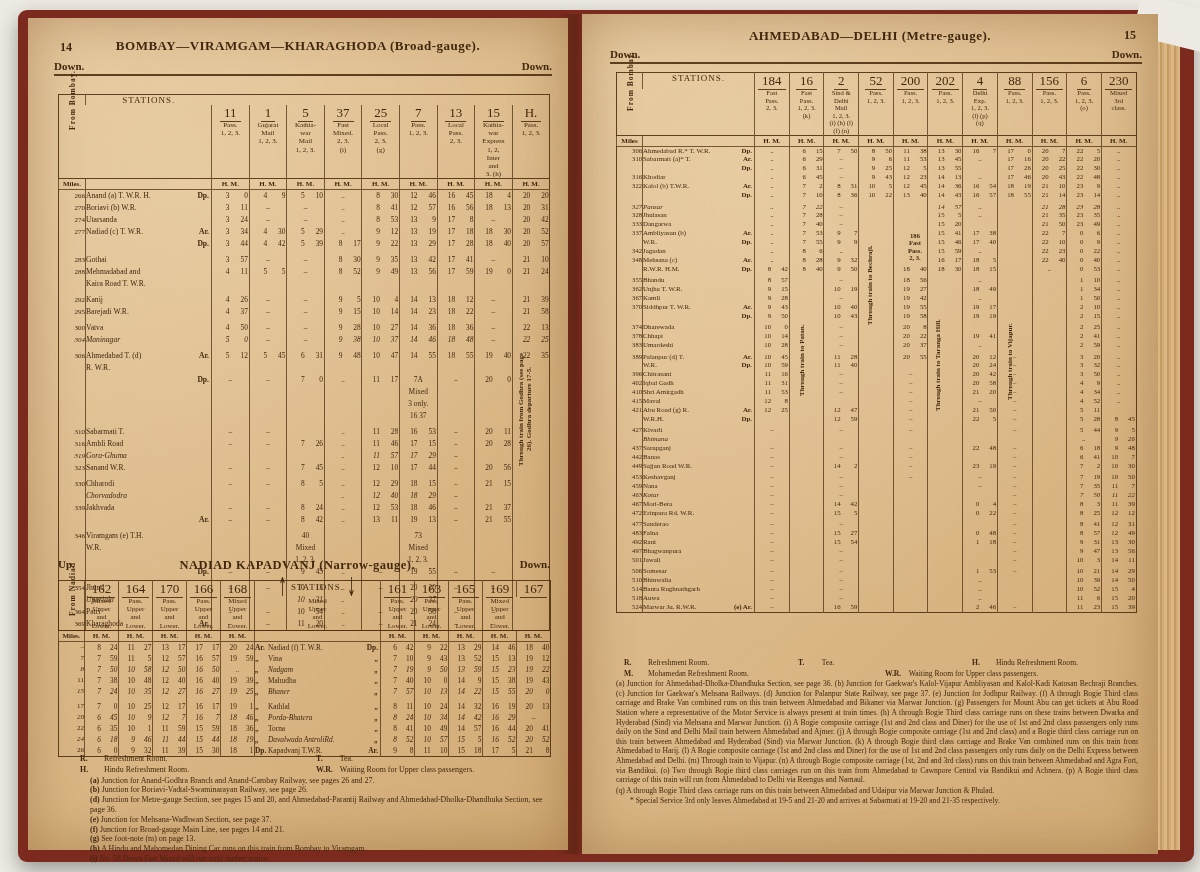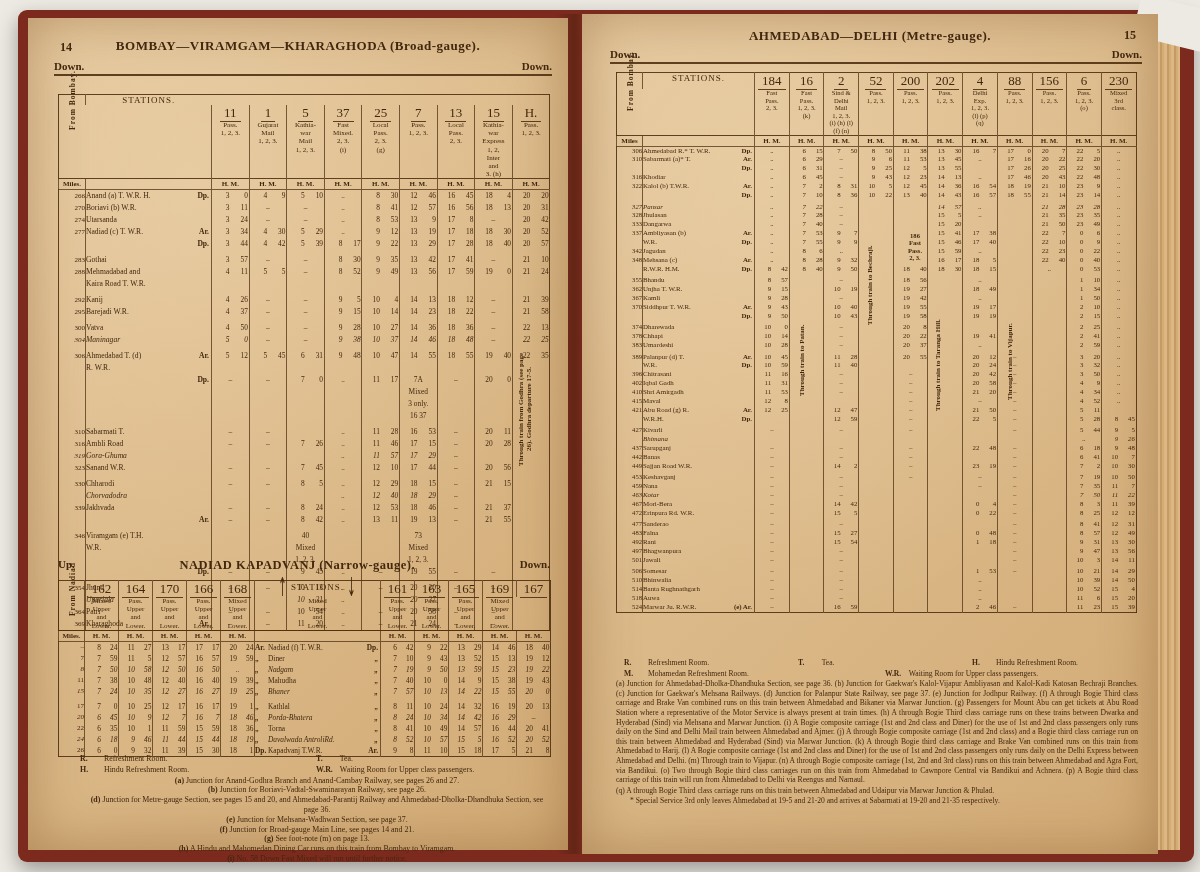--- a/index.html
+++ b/index.html
@@ -87,21 +87,21 @@
   .n-vijapur{left:424px;top:298px;height:100px;}
   .vlabel{position:absolute;left:312px;top:218px;width:42px;font-size:6.6px;line-height:7.4px;font-weight:700;text-align:center;white-space:pre-line;}
 
   
   .notes{position:absolute;font-size:7.9px;line-height:9.8px;}
   .lp-notes{left:44px;right:24px;top:736px;}
   .rp-notes{left:34px;right:20px;top:644px;font-size:7.6px;line-height:9.6px;}
   .defrow{display:flex;margin-bottom:1px;}
   .defrow .d{flex:1;margin-left:8px;}
   .defrow b{display:inline-block;min-width:22px;font-weight:700;}
-  .noteline{text-indent:0;padding-left:18px;text-align:center;}
+  .noteline{text-indent:0;padding-left:18px;text-align:left;}
   .noteline b{font-weight:700;}
   .para{text-align:justify;margin:0 0 1px 0;}
   .starline{padding-left:14px;}
 </style>
 </head>
 <body>
 
 <div class="photo">
   <div class="cover"></div>
   <div class="edges"></div>
@@ -715,21 +715,21 @@
             <td class="t"><span>14</span><span>46</span></td>
             <td class="t"><span>18</span><span>40</span></td>
           </tr>
           <tr>
             <td class="m">7</td>
             <td class="t"><span>7</span><span>59</span></td>
             <td class="t"><span>11</span><span>5</span></td>
             <td class="t"><span>12</span><span>57</span></td>
             <td class="t"><span>16</span><span>57</span></td>
             <td class="t"><span>19</span><span>59</span></td>
-            <td class="s"><span class="sx">„</span><span class="pre">„</span><span>Diner</span></td>
+            <td class="s"><span class="sx">„</span><span class="pre">„</span><span>Vina</span></td>
             <td class="t"><span>7</span><span>10</span></td>
             <td class="t"><span>9</span><span>43</span></td>
             <td class="t"><span>13</span><span>52</span></td>
             <td class="t"><span>15</span><span>13</span></td>
             <td class="t"><span>19</span><span>12</span></td>
           </tr>
           <tr class="it">
             <td class="m">8</td>
             <td class="t"><span>7</span><span>50</span></td>
             <td class="t"><span>10</span><span>58</span></td>

